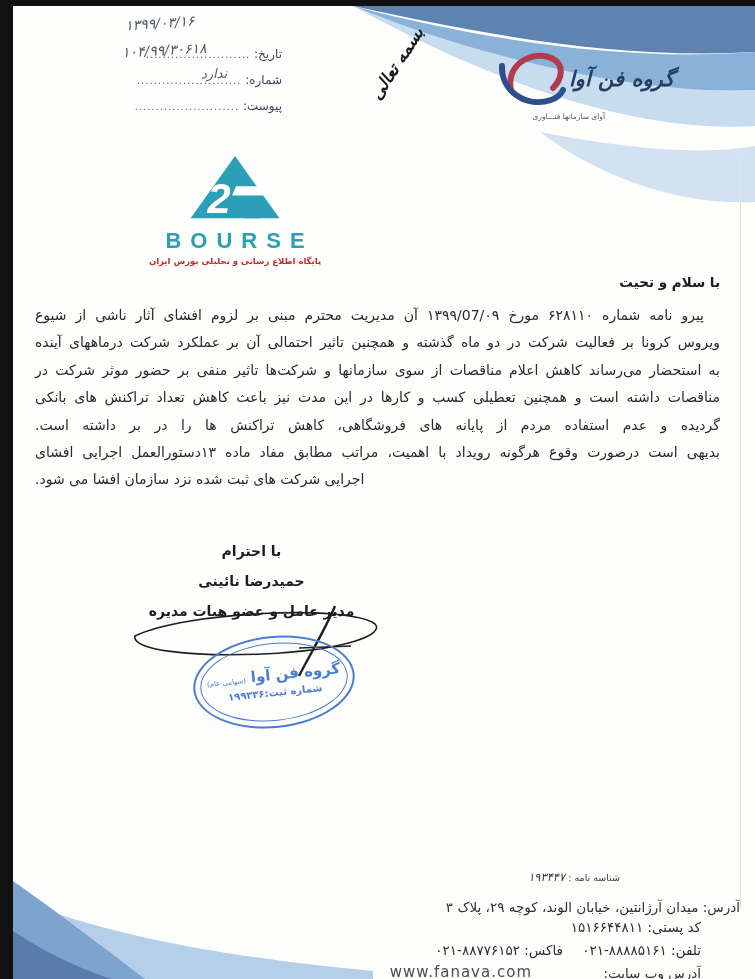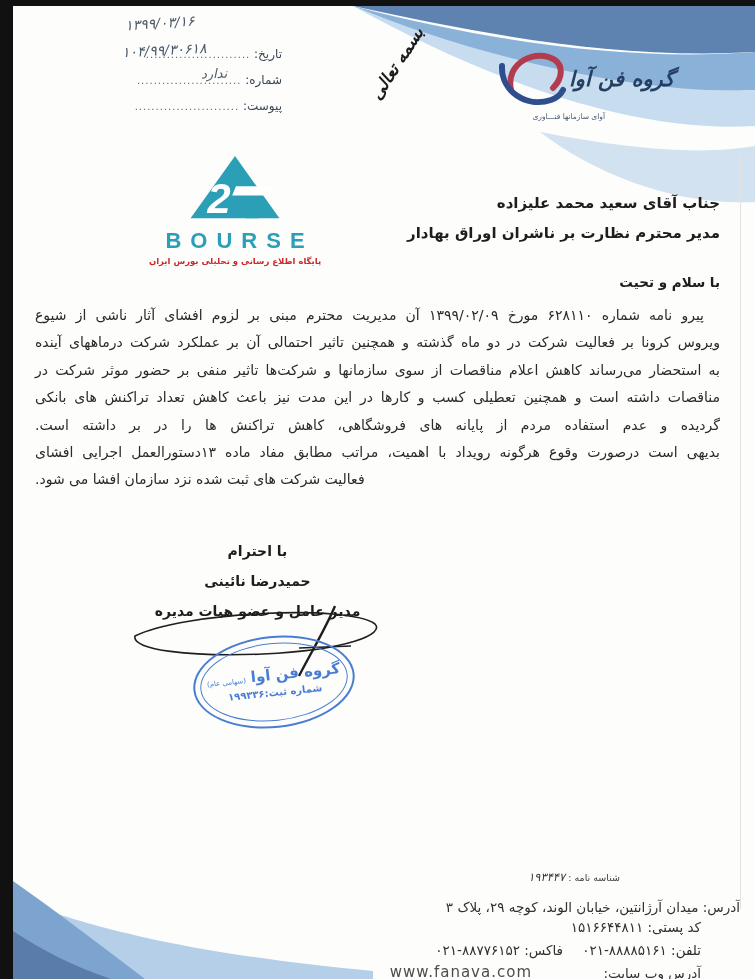--- a/index.html
+++ b/index.html
@@ -45,21 +45,21 @@
     font-weight:bold;font-size:15px;color:#1e1e1e;line-height:30px;}
   .salutation{position:absolute;top:268px;right:35px;direction:rtl;font-weight:bold;
     font-size:13.5px;color:#1e1e1e;}
   .body-text{position:absolute;top:296px;right:35px;left:22px;direction:rtl;color:#2a2a2a;
     font-size:14px;}
   .body-line{line-height:27.4px;text-align:justify;text-align-last:justify;white-space:nowrap;}
   .body-line.indent{padding-right:16px;}
   .body-line.flush-left{text-align-last:left;}
 
   
-  .closing{position:absolute;top:530px;left:132px;width:225px;text-align:center;direction:rtl;
+  .closing{position:absolute;top:530px;left:126px;width:225px;text-align:center;direction:rtl;
     font-weight:bold;font-size:14px;color:#1d1d1d;line-height:30px;}
   .signature{position:absolute;top:590px;left:100px;width:290px;height:90px;}
 
   
   .stamp{position:absolute;top:630px;left:180px;width:158px;height:88px;border:2px solid #4a7dd2;
     border-radius:50%;transform:rotate(-6deg);display:flex;align-items:center;justify-content:center;}
   .stamp-inner{width:146px;height:76px;border:1px solid #4a7dd2;border-radius:50%;
     display:flex;flex-direction:column;align-items:center;justify-content:center;direction:rtl;color:#4a7dd2;}
   .stamp-name{font-weight:bold;font-size:15px;white-space:nowrap;}
   .stamp-suffix{font-size:7px;font-weight:normal;}
@@ -125,35 +125,31 @@
       <svg width="104" height="70" viewBox="0 0 110 70" style="margin:0 auto;">
         <polygon points="55,0 8,66 102,66" fill="#2b9fb6"></polygon>
         <polygon points="56,32 96,32 92,42 52,42" fill="#ffffff"></polygon>
         <polygon points="70,46 84,46 80,66 66,66" fill="#2b9fb6"></polygon>
         <text x="26" y="60" font-size="44" font-weight="bold" font-style="italic" fill="#ffffff" font-family="Liberation Sans, sans-serif">2</text>
       </svg>
       <div class="bourse-word">BOURSE</div>
       <div class="bourse-tag">پایگاه اطلاع رسانی و تحلیلی بورس ایران</div>
     </div>
 
-    <div class="recipient">
-      <div>جناب آقای سعید محمد علیزاده</div>
-      <div>مدیر محترم نظارت بر ناشران اوراق بهادار</div>
-    </div>
 
     <div class="salutation">با سلام و تحیت</div>
 
     <div class="body-text">
-      <div class="body-line indent">پیرو نامه شماره ۶۲۸۱۱۰ مورخ ۱۳۹۹/۰۲/۰۹ آن مدیریت محترم مبنی بر لزوم افشای آثار ناشی از شیوع</div>
+      <div class="body-line indent">پیرو نامه شماره ۶۲۸۱۱۰ مورخ ۱۳۹۹/07/۰۹ آن مدیریت محترم مبنی بر لزوم افشای آثار ناشی از شیوع</div>
       <div class="body-line">ویروس کرونا بر فعالیت شرکت در دو ماه گذشته و همچنین تاثیر احتمالی آن بر عملکرد شرکت درماههای آینده</div>
       <div class="body-line">به استحضار می‌رساند کاهش اعلام مناقصات از سوی سازمانها و شرکت‌ها تاثیر منفی بر حضور موثر شرکت در</div>
       <div class="body-line">مناقصات داشته است و همچنین تعطیلی کسب و کارها در این مدت نیز باعث کاهش تعداد تراکنش های بانکی</div>
       <div class="body-line">گردیده و عدم استفاده مردم از پایانه های فروشگاهی، کاهش تراکنش ها را در بر داشته است.</div>
       <div class="body-line">بدیهی است درصورت وقوع هرگونه رویداد با اهمیت، مراتب مطابق مفاد ماده ۱۳دستورالعمل اجرایی افشای</div>
-      <div class="body-line flush-left">فعالیت شرکت های ثبت شده نزد سازمان افشا می شود.</div>
+      <div class="body-line flush-left">اجرایی شرکت های ثبت شده نزد سازمان افشا می شود.</div>
     </div>
 
     <div class="closing">
       <div>با احترام</div>
       <div>حمیدرضا نائینی</div>
       <div>مدیر عامل و عضو هیات مدیره</div>
     </div>
 
     <svg class="signature" viewBox="0 0 290 90">
       <path d="M 22 40 C 70 16 235 8 262 28 C 272 38 235 54 150 58 C 78 61 18 54 22 40 Z" fill="none" stroke="#1f1f1f" stroke-width="1.6"></path>

